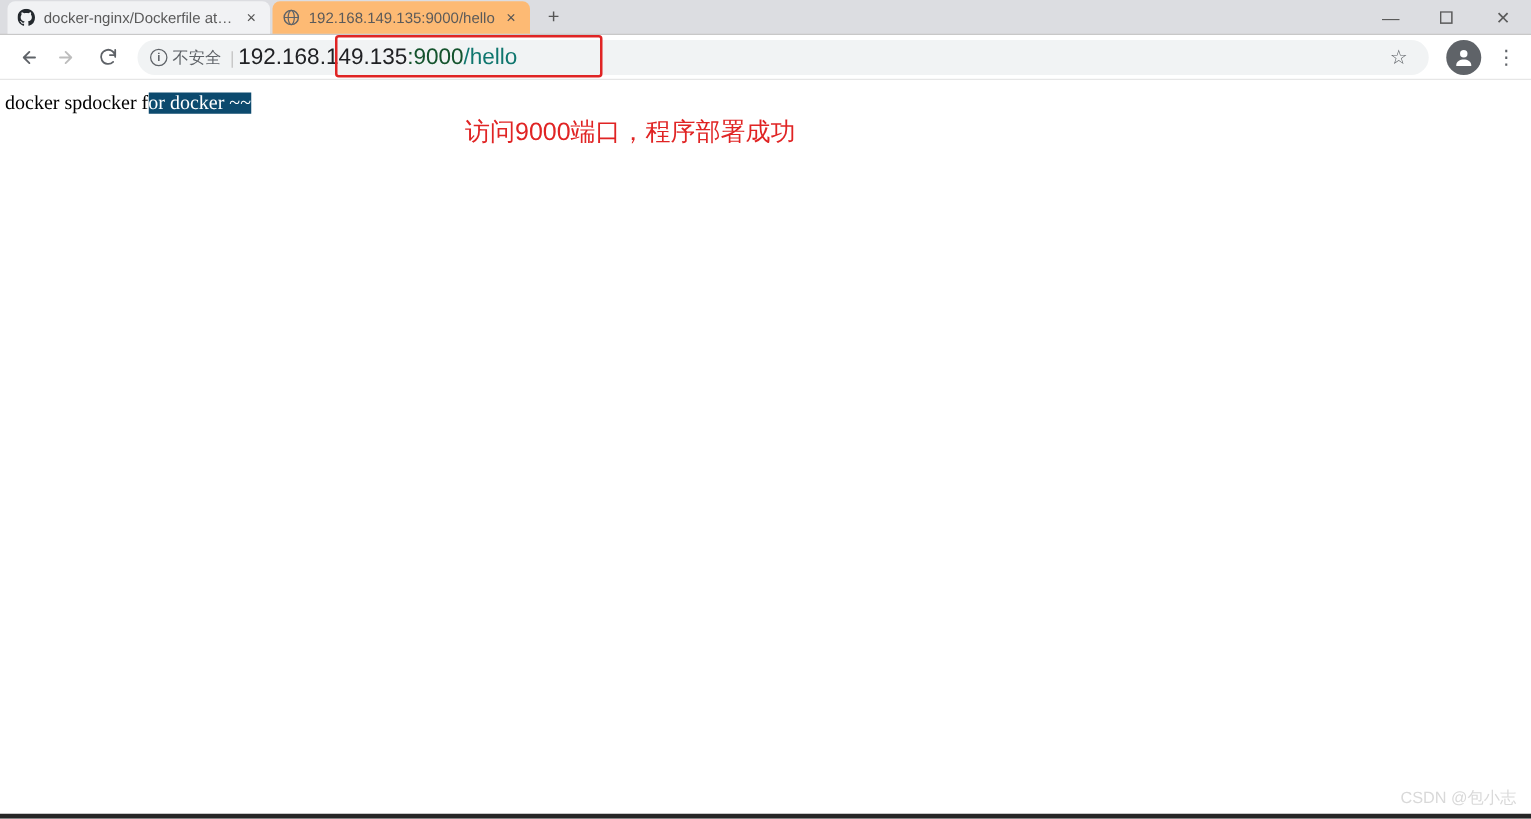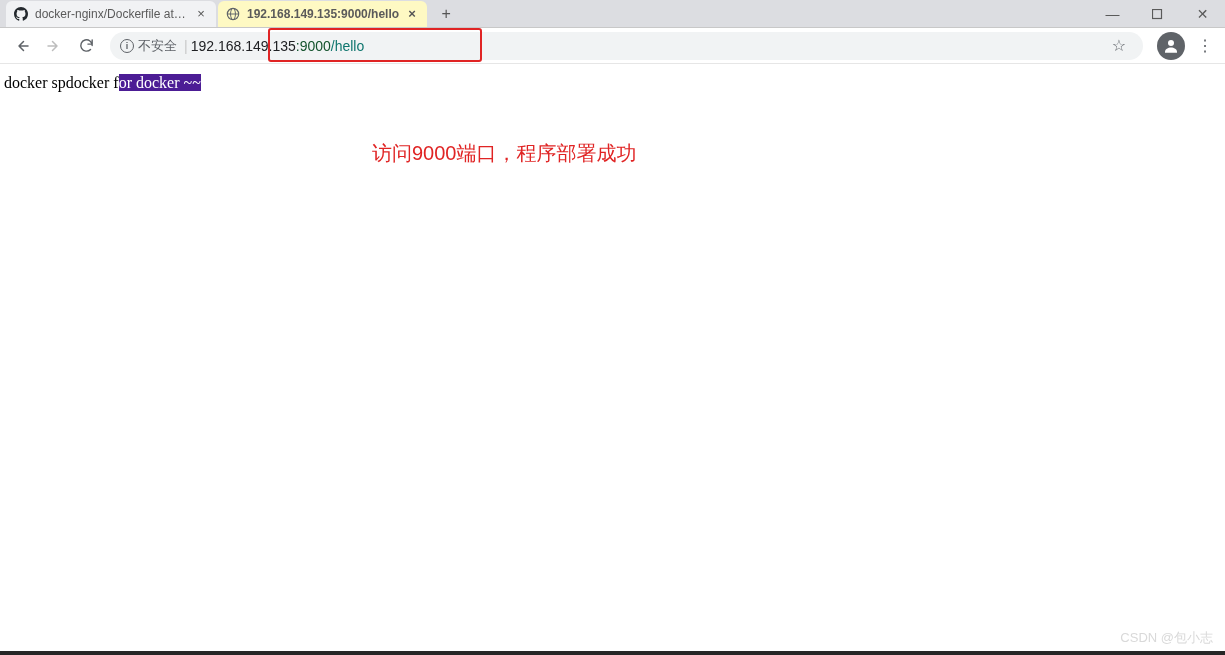--- a/index.html
+++ b/index.html
@@ -49,22 +49,21 @@
       background: #f1f2f4;
       border-top-left-radius: 6px;
       border-top-right-radius: 6px;
       margin-right: 2px;
       font-size: 12px;
       color: #5a5a5a;
       max-width: 210px;
       min-width: 190px;
     }
     .tab.active {
-      background: #fef9c3;
-      font-weight: bold;
+      background: #fdba74;
     }
     .tab-favicon {
       width: 14px;
       height: 14px;
       margin-right: 7px;
       flex-shrink: 0;
       display: flex;
       align-items: center;
       justify-content: center;
     }
@@ -143,21 +142,21 @@
       display: inline-flex;
       align-items: center;
       justify-content: center;
       font-size: 9px;
       font-weight: bold;
       margin-right: 4px;
     }
     .url-text {
       display: flex;
       align-items: flex-start;
-      font-size: 14px;
+      font-size: 18px;
     }
     .url-highlight-box {
       position: absolute;
       border: 2px solid #e02424;
       border-radius: 3px;
       left: 158px;
       top: -4px;
       width: 214px;
       height: 34px;
       pointer-events: none;
@@ -202,35 +201,34 @@
     .content {
       position: relative;
       padding: 10px 4px;
       font-family: "Times New Roman", serif;
       font-size: 16px;
     }
     .body-text-line {
       display: inline;
     }
     .selected-text {
-      background: #4c1d95;
+      background: #0c4a6e;
       color: #fff;
     }
     .text-cursor {
       position: relative;
       display: inline-block;
     }
     .annotation {
       position: absolute;
       left: 372px;
       top: 28px;
       color: #e02424;
       font-size: 20px;
       font-family: "Microsoft YaHei", sans-serif;
-      margin-top: 48px;
     }
     .watermark {
       position: absolute;
       right: 12px;
       bottom: 8px;
       color: #d9d9d9;
       font-size: 13px;
       font-family: Arial, sans-serif;
       text-align: center;
     }

